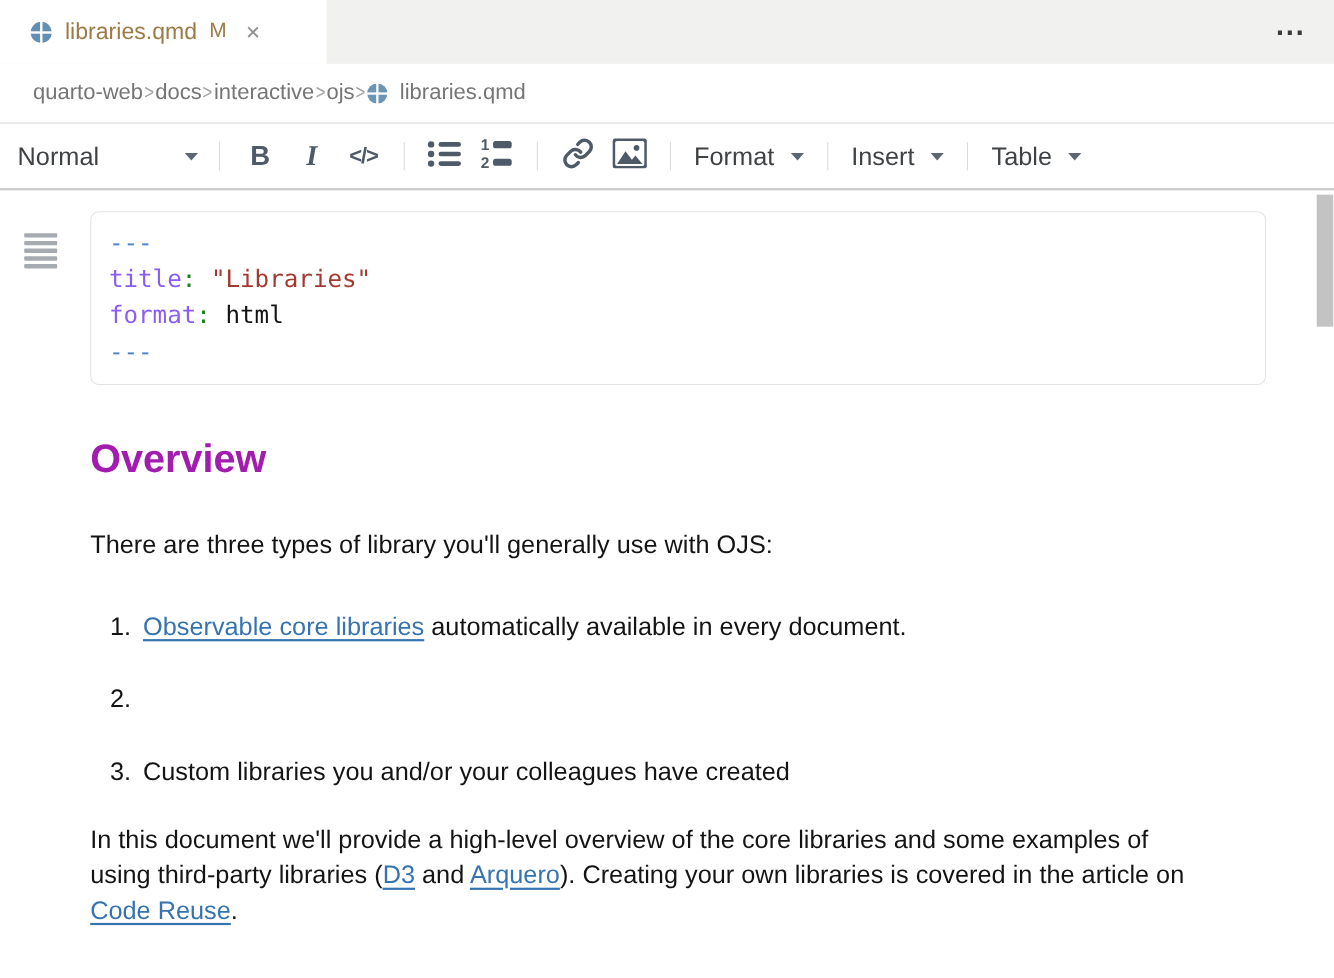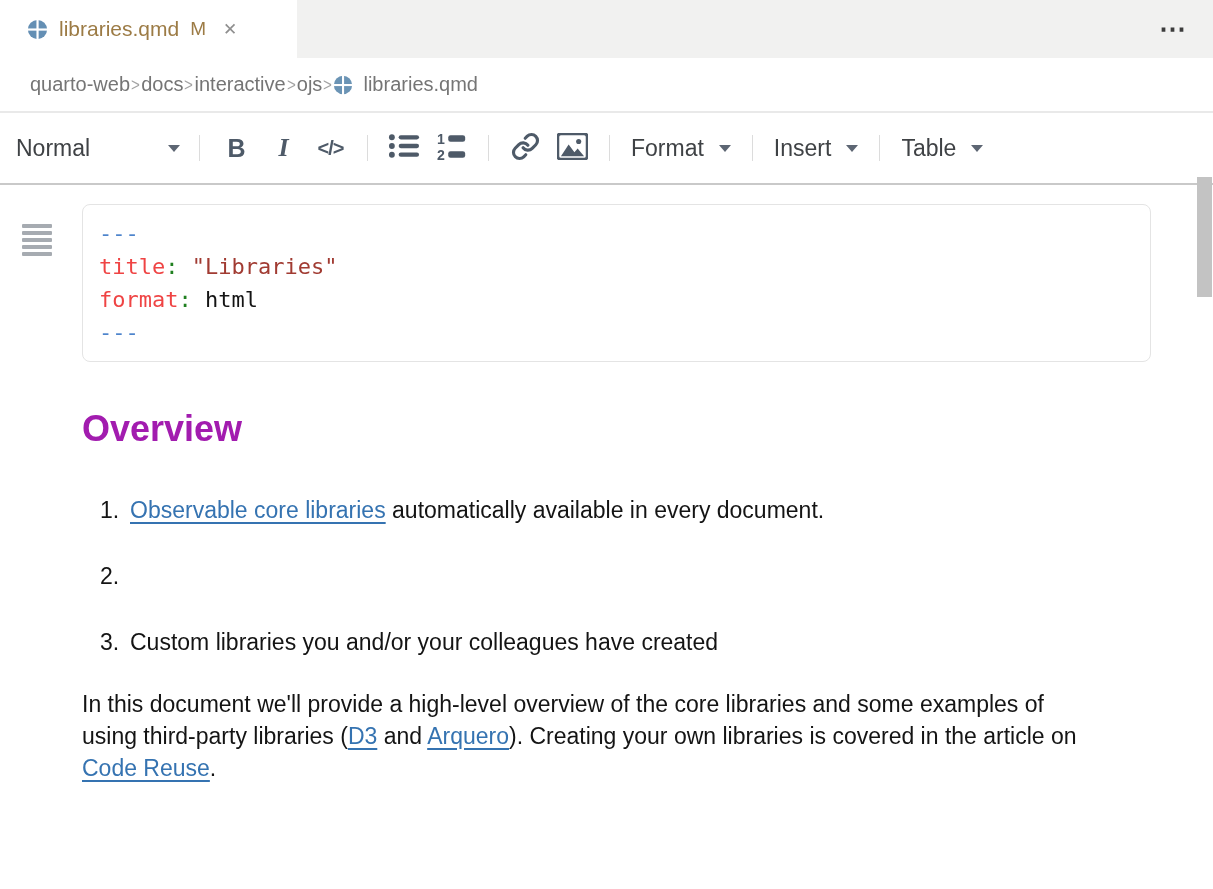--- a/index.html
+++ b/index.html
@@ -50,21 +50,21 @@
     color: #757575;
     border-bottom: 2px solid #e9e9e9;
     background: #ffffff;
   }
   .crumb { cursor: pointer; }
   .crumb-sep { color: #a3a3a3; font-size: 19px; transform: scaleX(0.8); }
   .crumb-file { display: flex; align-items: center; gap: 10px; cursor: pointer; }
 
   
   .toolbar {
-    height: 72px;
+    height: 60px;
     display: flex;
     align-items: center;
     padding-left: 10px;
     border-bottom: 2px solid #c9c9c9;
     background: #ffffff;
     color: #3f4245;
   }
   .tb-block {
     display: flex; align-items: center; justify-content: space-between;
     width: 176px; font-size: 23px; padding: 0 6px; cursor: pointer;
@@ -99,21 +99,21 @@
     margin: 19px 62px 0 82px;
     border: 1px solid #e4e4e4;
     border-radius: 8px;
     padding: 12px 16px;
     font-family: "DejaVu Sans Mono", monospace;
     font-size: 22px;
     line-height: 33px;
     cursor: text;
   }
   .tok-delim { color: #4d84cc; }
-  .tok-key   { color: #ef4444; }
+  .tok-key   { color: #8b5cf6; }
   .tok-colon { color: #208020; }
   .tok-str   { color: #a13b32; }
   .tok-plain { color: #141414; }
 
   .doc-heading {
     margin: 46px 0 0 82px;
     font-size: 36px;
     font-weight: bold;
     color: #a21caf;
   }
@@ -283,20 +283,21 @@
 
   <div class="yaml">
     <div><span class="tok-delim">---</span></div>
     <div><span class="tok-key">title</span><span class="tok-colon">:</span><span class="tok-plain">&nbsp;</span><span class="tok-str">"Libraries"</span></div>
     <div><span class="tok-key">format</span><span class="tok-colon">:</span><span class="tok-plain">&nbsp;</span><span class="tok-plain">html</span></div>
     <div><span class="tok-delim">---</span></div>
   </div>
 
   <h1 class="doc-heading">Overview</h1>
 
+  <p class="intro">There are three types of library you'll generally use with OJS:</p>
 
   <div class="doc-list">
     <div class="list-item">
       <span class="marker">1.</span>
       <span><a class="link">Observable core libraries</a><span> automatically available in every document.</span></span>
     </div>
     <div class="list-item">
       <span class="marker">2.</span>
     </div>
     <div class="list-item">

